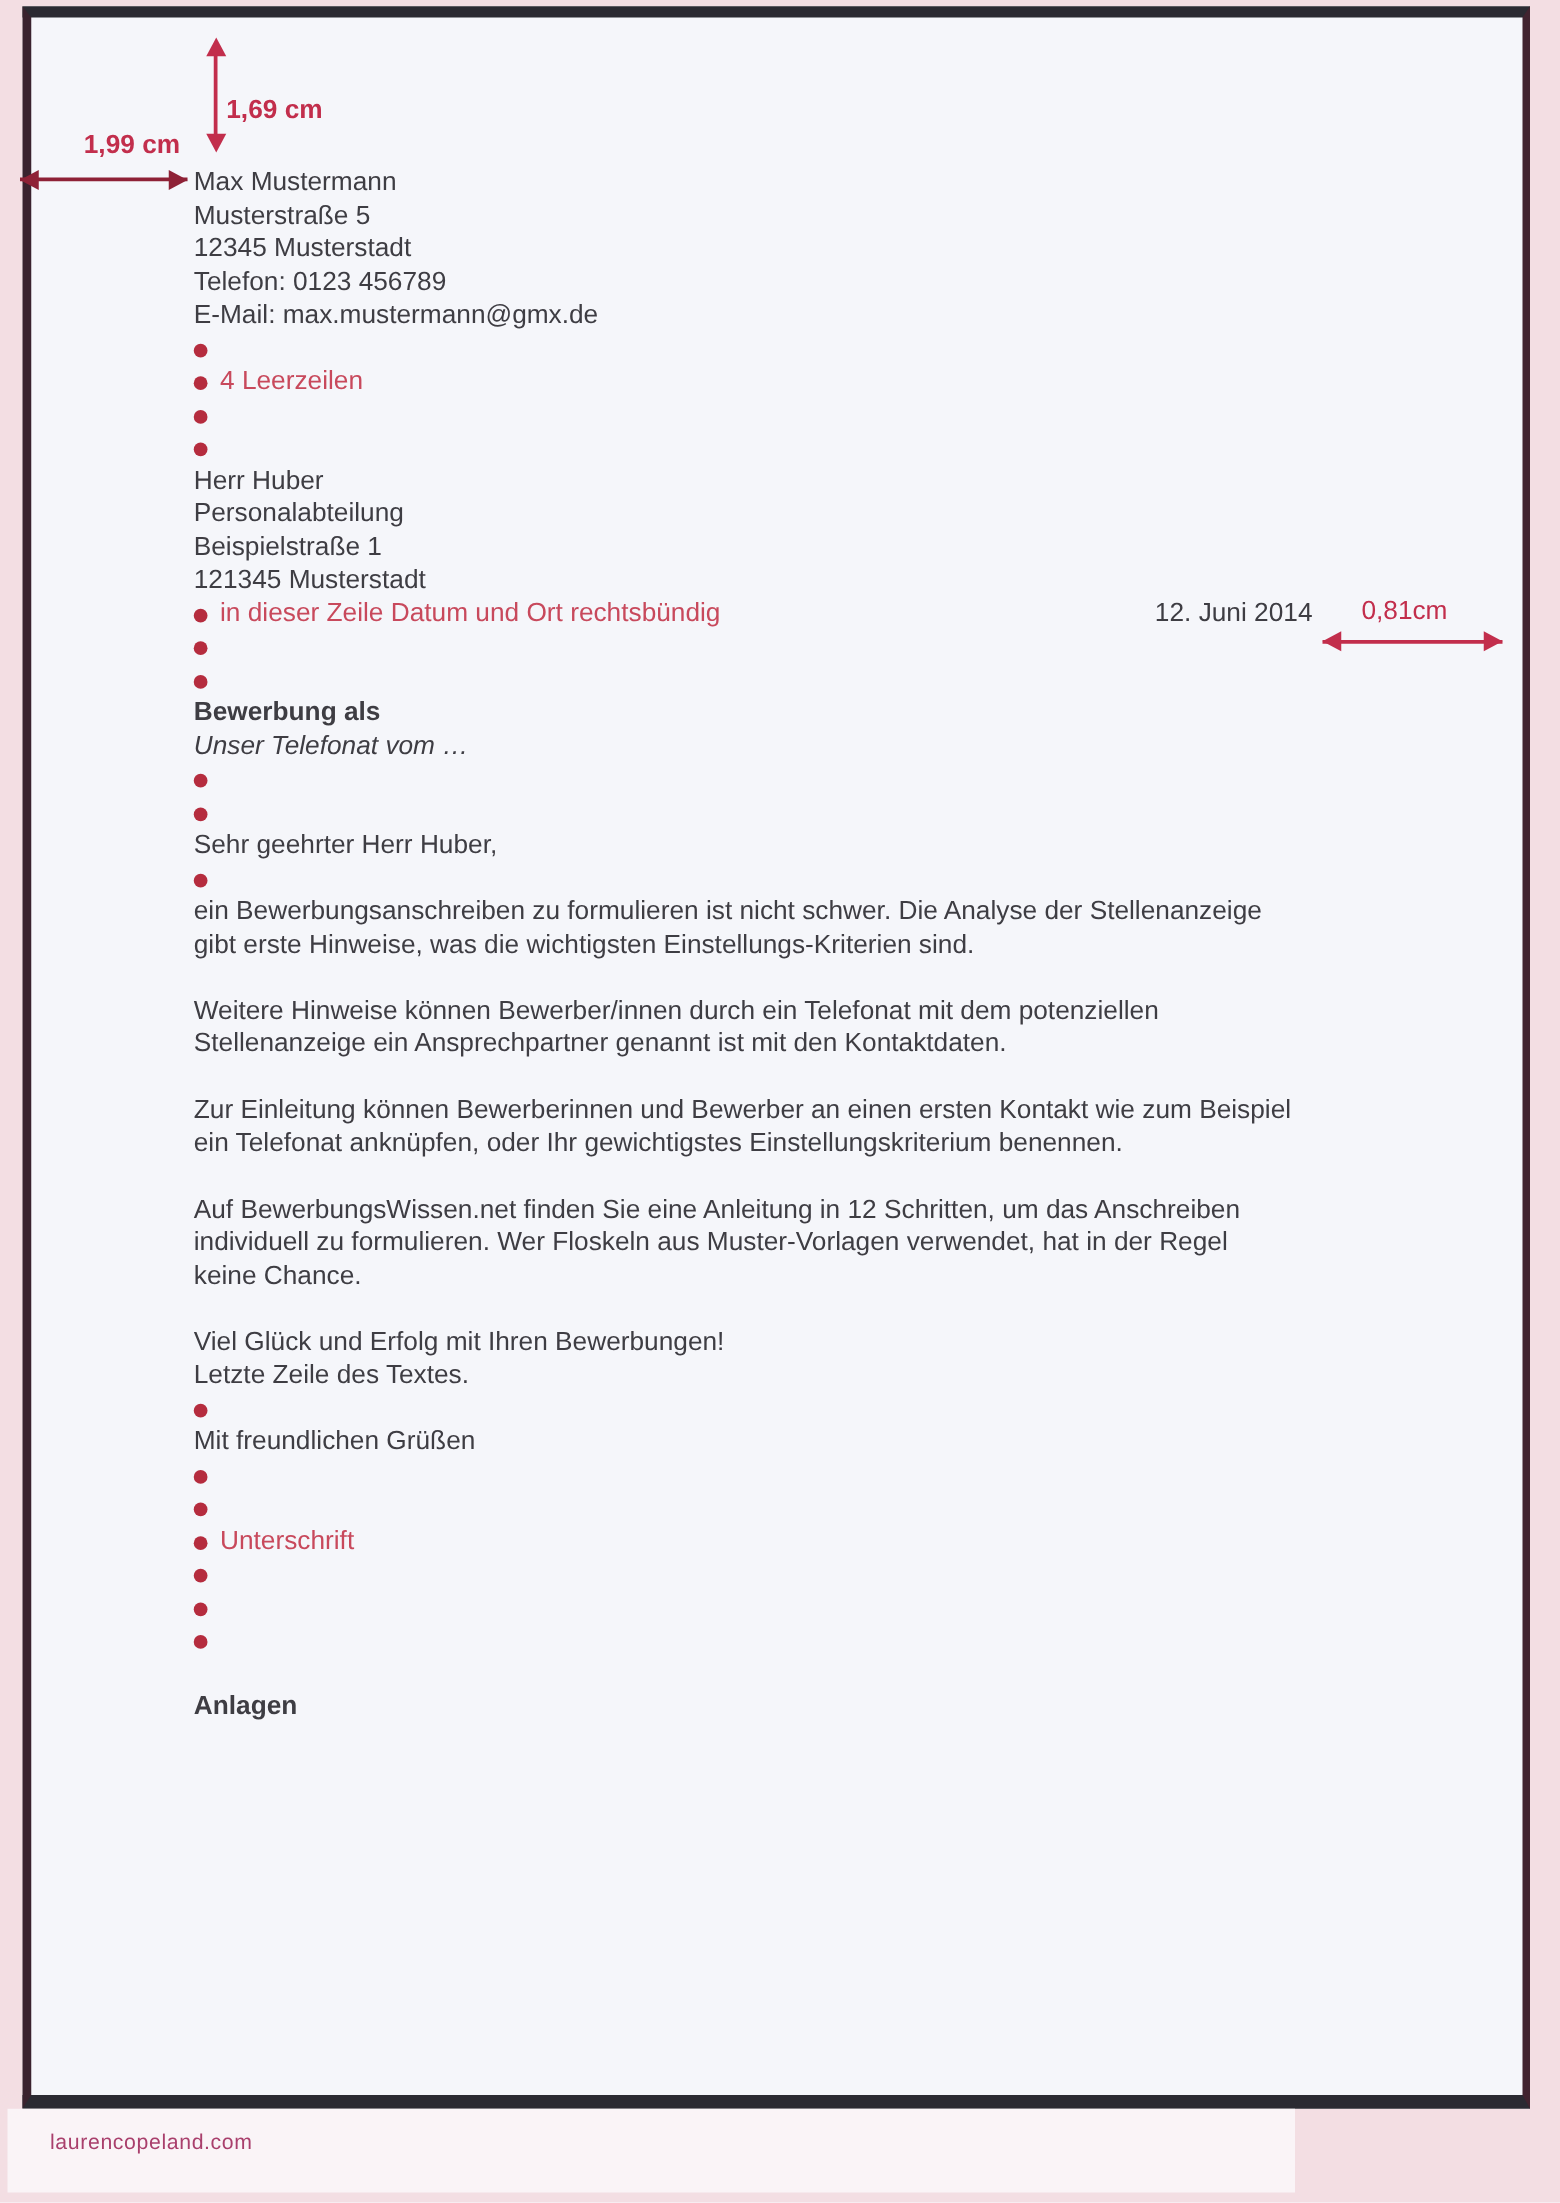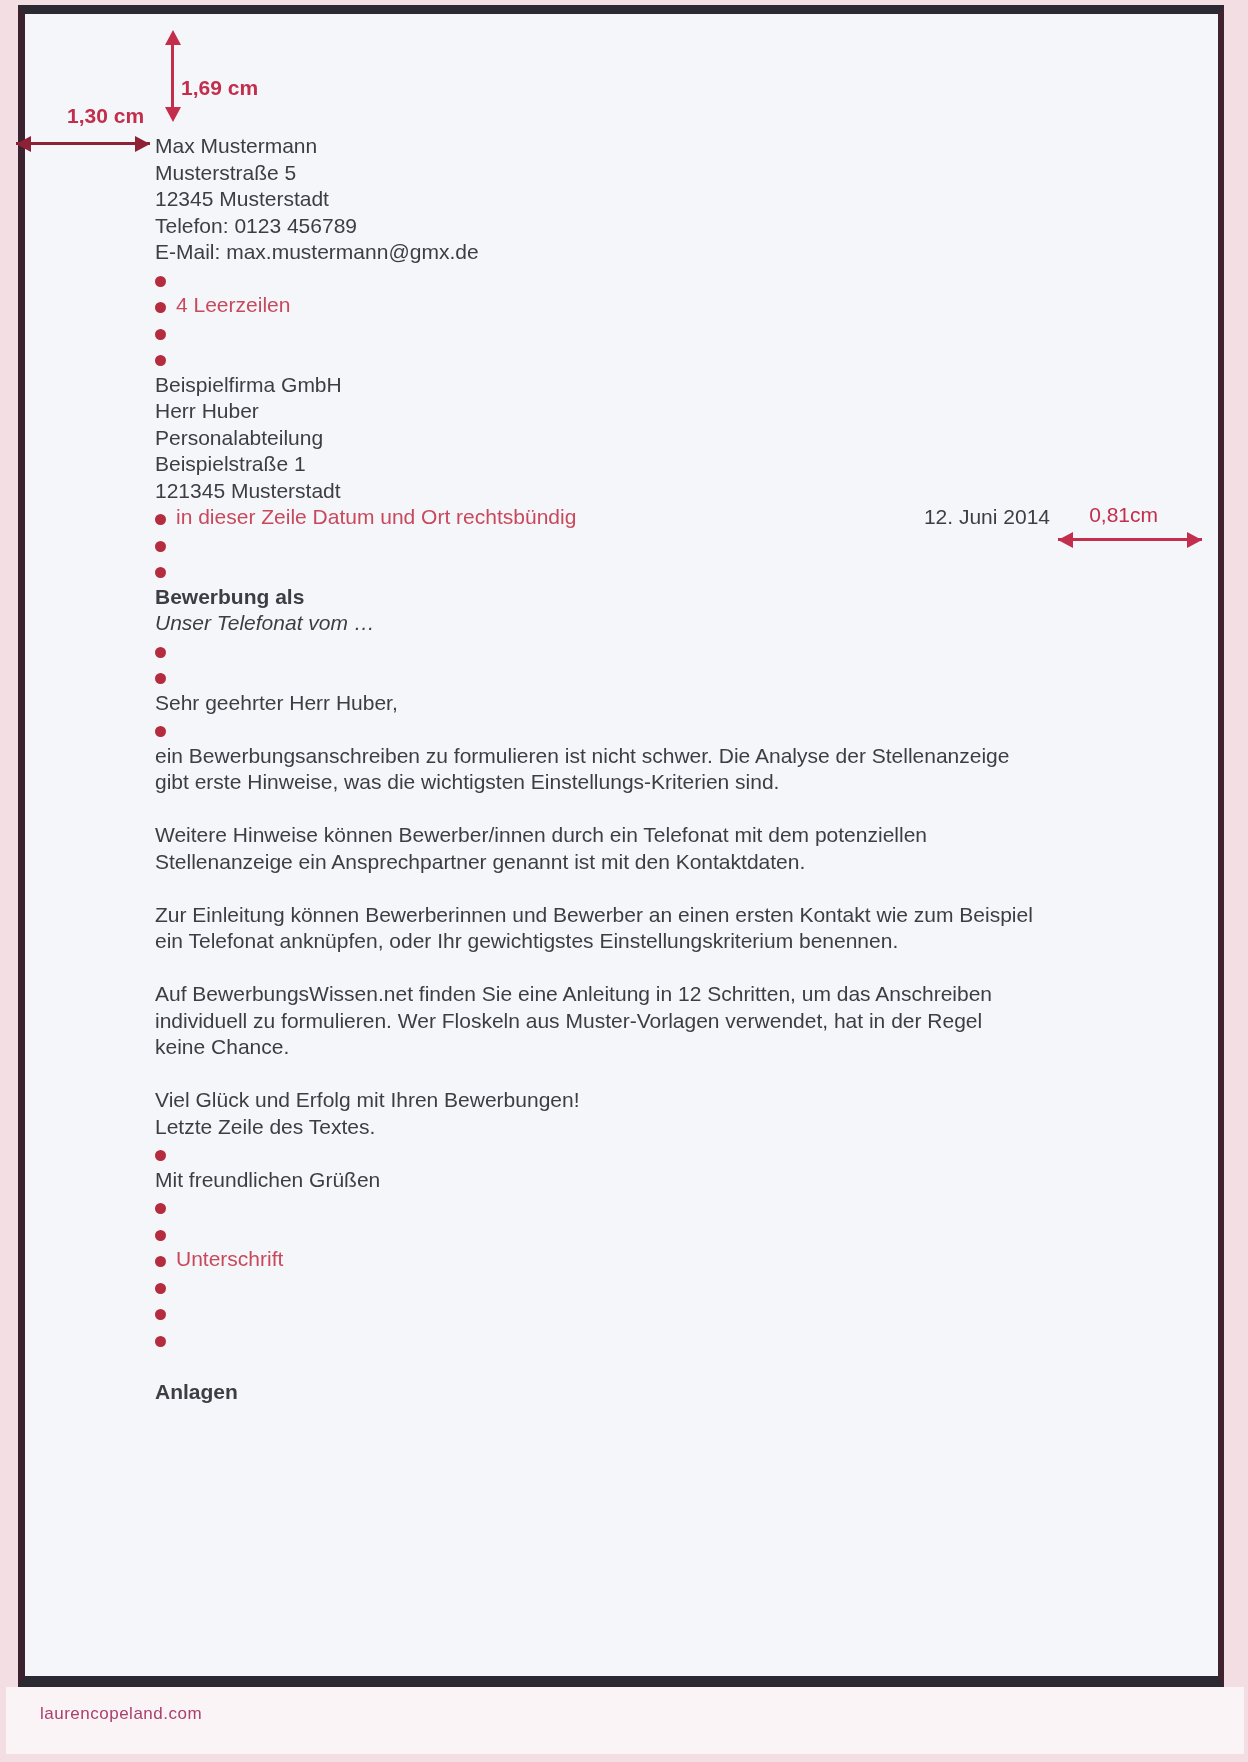--- a/index.html
+++ b/index.html
@@ -69,51 +69,50 @@
 
   .measure-label {
     position:absolute; font-weight:bold; font-size:21px;
     color:var(--annotation-red,#c22e4c); white-space:nowrap;
   }
   .lbl-top  { left:156px; top:62px; }
   .lbl-left { left:42px;  top:90px; }
 
   
   .footer {
-    position:absolute; left:6px; top:1687px; width:1238px; height:67px;
+    position:absolute; left:6px; top:1687px; width:1030px; height:67px;
     background:#faf4f7;
   }
   .footer-link {
     position:absolute; left:34px; top:17px; font-size:17px; letter-spacing:0.5px;
     color:var(--footer-link,#a93f6c);
   }
 </style>
 </head>
 <body style="--annotation-red: #c22e4c; --margin-red: #8e2136; --bullet-red: #b52c3e; --note-red: #c8495c; --text-dark: #3e3d43; --footer-link: #a93f6c;">
 
 <div class="outer">
 
   <div class="page">
 
     <span class="arrow-v v-measure"></span>
     <span class="measure-label lbl-top">1,69 cm</span>
-    <span class="measure-label lbl-left">1,30 cm</span>
+    <span class="measure-label lbl-left">1,99 cm</span>
     <span class="arrow-h h-measure"></span>
 
     <div class="content">
         <div class="line text"><span class="txt">Max Mustermann</span></div>
         <div class="line text"><span class="txt">Musterstraße 5</span></div>
         <div class="line text"><span class="txt">12345 Musterstadt</span></div>
         <div class="line text"><span class="txt">Telefon: 0123 456789</span></div>
         <div class="line text"><span class="txt">E-Mail: max.mustermann@gmx.de</span></div>
         <div class="line bullet"><span class="dot"></span></div>
         <div class="line note"><span class="dot"></span><span class="red">4 Leerzeilen</span></div>
         <div class="line bullet"><span class="dot"></span></div>
         <div class="line bullet"><span class="dot"></span></div>
-        <div class="line text"><span class="txt">Beispielfirma GmbH</span></div>
         <div class="line text"><span class="txt">Herr Huber</span></div>
         <div class="line text"><span class="txt">Personalabteilung</span></div>
         <div class="line text"><span class="txt">Beispielstraße 1</span></div>
         <div class="line text"><span class="txt">121345 Musterstadt</span></div>
         <div class="line dateline"><span class="dot"></span><span class="red">in dieser Zeile Datum und Ort rechtsbündig</span><span class="date">12. Juni 2014</span><span class="cm-label">0,81cm</span><span class="arrow-h date-arrow"></span></div>
         <div class="line bullet"><span class="dot"></span></div>
         <div class="line bullet"><span class="dot"></span></div>
         <div class="line bold"><span class="txt">Bewerbung als</span></div>
         <div class="line italic"><span class="txt">Unser Telefonat vom …</span></div>
         <div class="line bullet"><span class="dot"></span></div>

